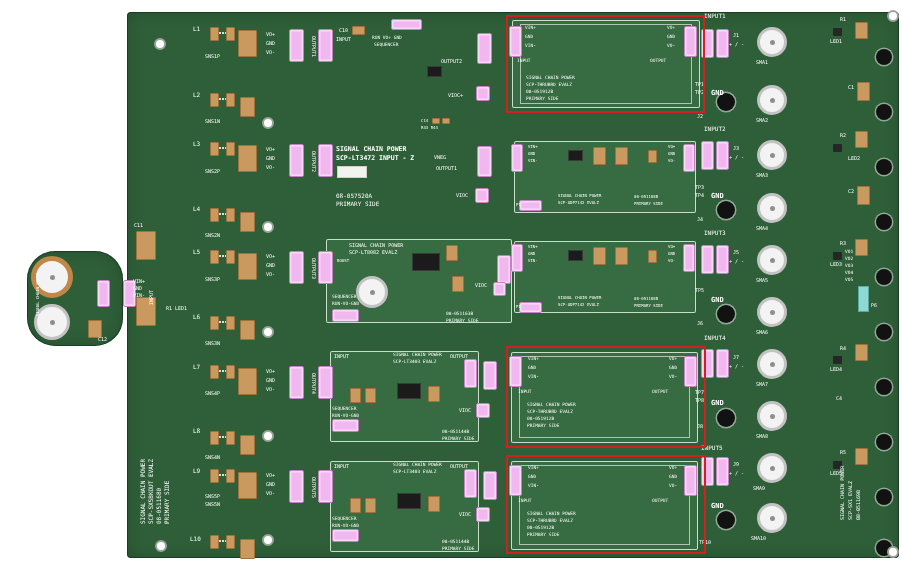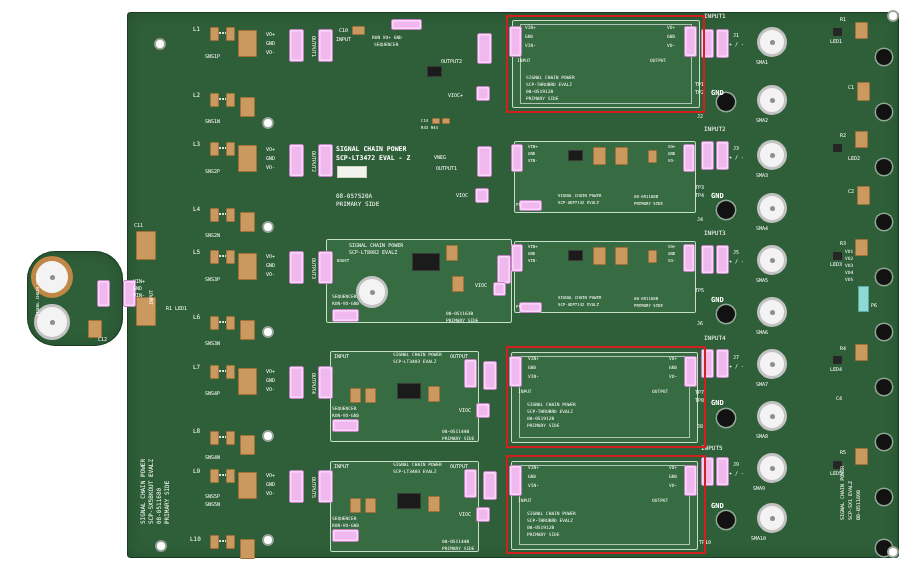--- a/index.html
+++ b/index.html
@@ -269,21 +269,21 @@
     <div class="t" style="left: 667px; top: 26px; font-size: 4.5px;">VO+</div>
     <div class="t" style="left: 667px; top: 35px; font-size: 4.5px;">GND</div>
     <div class="t" style="left: 667px; top: 44px; font-size: 4.5px;">VO-</div>
     <div class="t" style="left: 517px; top: 59px; font-size: 4.5px;">INPUT</div>
     <div class="t" style="left: 650px; top: 59px; font-size: 4.5px;">OUTPUT</div>
     <div class="t" style="left: 526px; top: 76px; font-size: 4.5px;">SIGNAL CHAIN POWER</div>
     <div class="t" style="left: 526px; top: 83px; font-size: 4.5px;">SCP-THRUBRD EVALZ</div>
     <div class="t" style="left: 526px; top: 90px; font-size: 4.5px;">08-051912B</div>
     <div class="t" style="left: 526px; top: 97px; font-size: 4.5px;">PRIMARY SIDE</div>
     <div class="t" style="left: 336px; top: 146px; font-size: 6.5px; font-weight: bold;">SIGNAL CHAIN POWER</div>
-    <div class="t" style="left: 336px; top: 155px; font-size: 6.5px; font-weight: bold;">SCP-LT3472 EVAL - Z</div>
+    <div class="t" style="left: 336px; top: 155px; font-size: 6.5px; font-weight: bold;">SCP-LT3472 INPUT - Z</div>
     <div class="t" style="left: 336px; top: 193px; font-size: 6px;">08-057520A</div>
     <div class="t" style="left: 336px; top: 201px; font-size: 6px;">PRIMARY SIDE</div>
     <div class="t" style="left: 421px; top: 119px; font-size: 4px;">C14</div>
     <div class="t" style="left: 421px; top: 126px; font-size: 4px;">R43 R44</div>
     <div class="t" style="left: 434px; top: 155px; font-size: 5px;">VNEG</div>
     <div class="t" style="left: 436px; top: 166px; font-size: 5px;">OUTPUT1</div>
     <div class="t" style="left: 456px; top: 193px; font-size: 5px;">VIOC</div>
     <div class="t" style="left: 528px; top: 145px; font-size: 4px;">VIN+</div>
     <div class="t" style="left: 528px; top: 152px; font-size: 4px;">GND</div>
     <div class="t" style="left: 528px; top: 159px; font-size: 4px;">VIN-</div>

